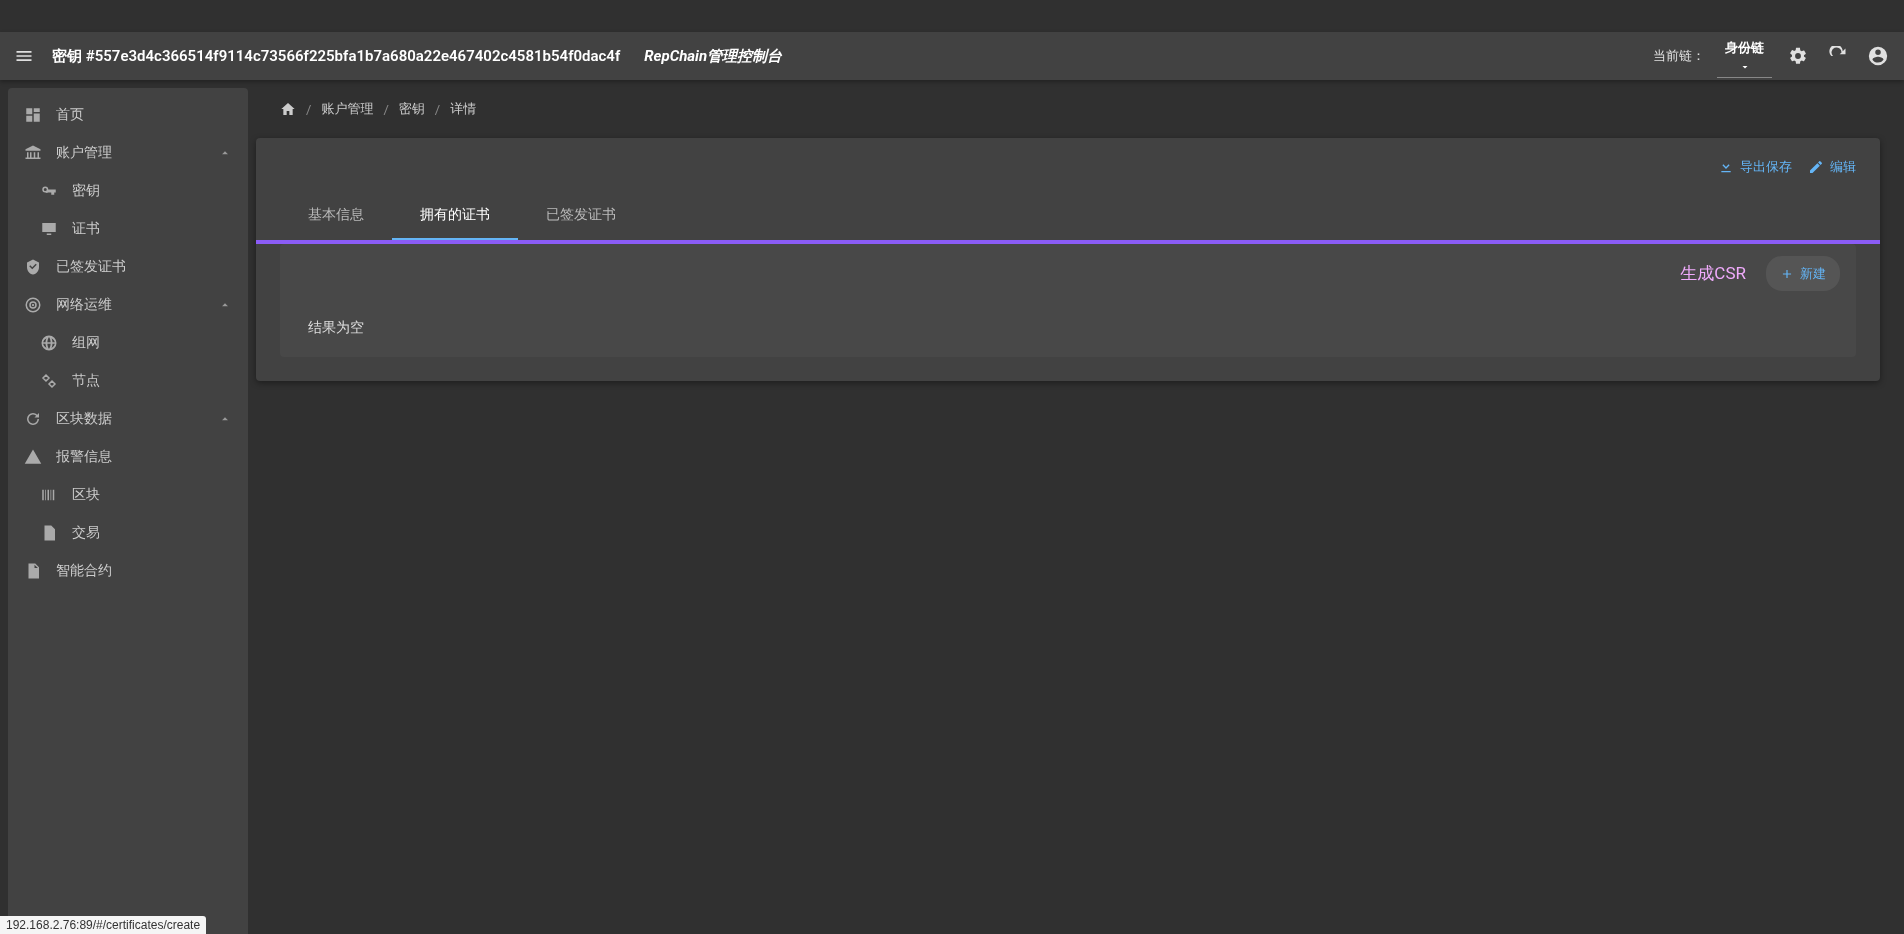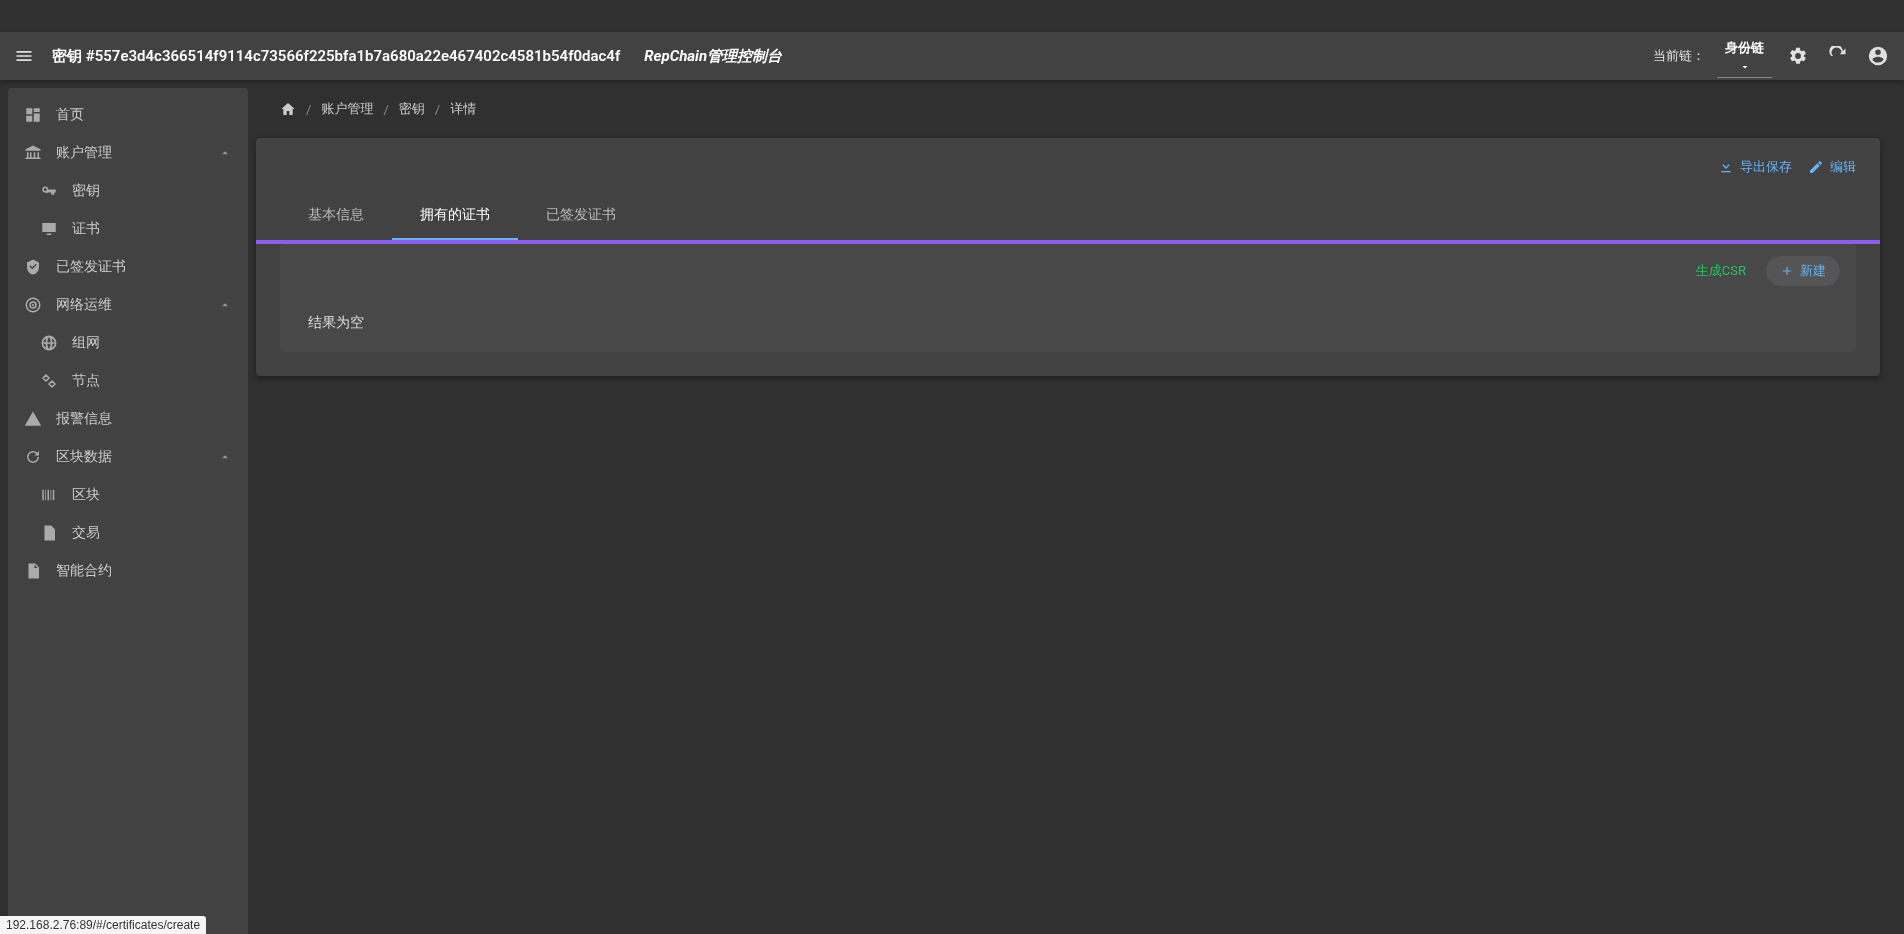--- a/index.html
+++ b/index.html
@@ -134,22 +134,22 @@
   align-items:center;
   gap:6px;
   padding: 6px 14px;
   border-radius: 16px;
   background:#555;
   color:#64b5f6;
   font-size:13px;
   cursor:pointer;
 }
 .text-btn-blue {
-  color:#22c55e;
-  font-size:13px;
+  color:#f0abfc;
+  font-size:17px;
   padding: 6px 8px;
   cursor:pointer;
 }
 .empty-msg {
   padding: 16px 28px 20px;
   font-size:14px;
   color:#ddd;
 }
 
 
@@ -281,37 +281,37 @@
       <span class="nav-icon">
           <svg width="18" height="18" viewBox="0 0 24 24" fill="currentColor">
             <path d="M4 8l4-4 4 4-4 4-4-4zm8 8l4-4 4 4-4 4-4-4z" fill="none" stroke="currentColor" stroke-width="2"></path>
           </svg>
         </span>
       <span class="label">节点</span>
     </div>
     <div class="nav-item">
       <span class="nav-icon">
           <svg width="18" height="18" viewBox="0 0 24 24" fill="currentColor">
-            <path d="M12 2L1 21h22L12 2zm1 14h-2v2h2v-2zm0-6h-2v5h2v-5z"></path>
-          </svg>
-        </span>
-      <span class="label">报警信息</span>
-    </div>
-    <div class="nav-item">
-      <span class="nav-icon">
-          <svg width="18" height="18" viewBox="0 0 24 24" fill="currentColor">
             <path d="M12 4a8 8 0 108 8h-2a6 6 0 11-1.76-4.24L14 10h6V4l-2.35 2.35A8 8 0 0012 4z"></path>
           </svg>
         </span>
       <span class="label">区块数据</span>
       <span class="expand">
           <svg width="14" height="14" viewBox="0 0 24 24" fill="currentColor">
             <path d="M7 14l5-5 5 5z"></path>
           </svg>
         </span>
+    </div>
+    <div class="nav-item">
+      <span class="nav-icon">
+          <svg width="18" height="18" viewBox="0 0 24 24" fill="currentColor">
+            <path d="M12 2L1 21h22L12 2zm1 14h-2v2h2v-2zm0-6h-2v5h2v-5z"></path>
+          </svg>
+        </span>
+      <span class="label">报警信息</span>
     </div>
     <div class="nav-item sub">
       <span class="nav-icon">
           <svg width="18" height="18" viewBox="0 0 24 24" fill="currentColor">
             <path d="M3 5h2v14H3V5zm4 0h1v14H7V5zm3 0h2v14h-2V5zm4 0h1v14h-1V5zm3 0h2v14h-2V5z"></path>
           </svg>
         </span>
       <span class="label">区块</span>
     </div>
     <div class="nav-item sub">

